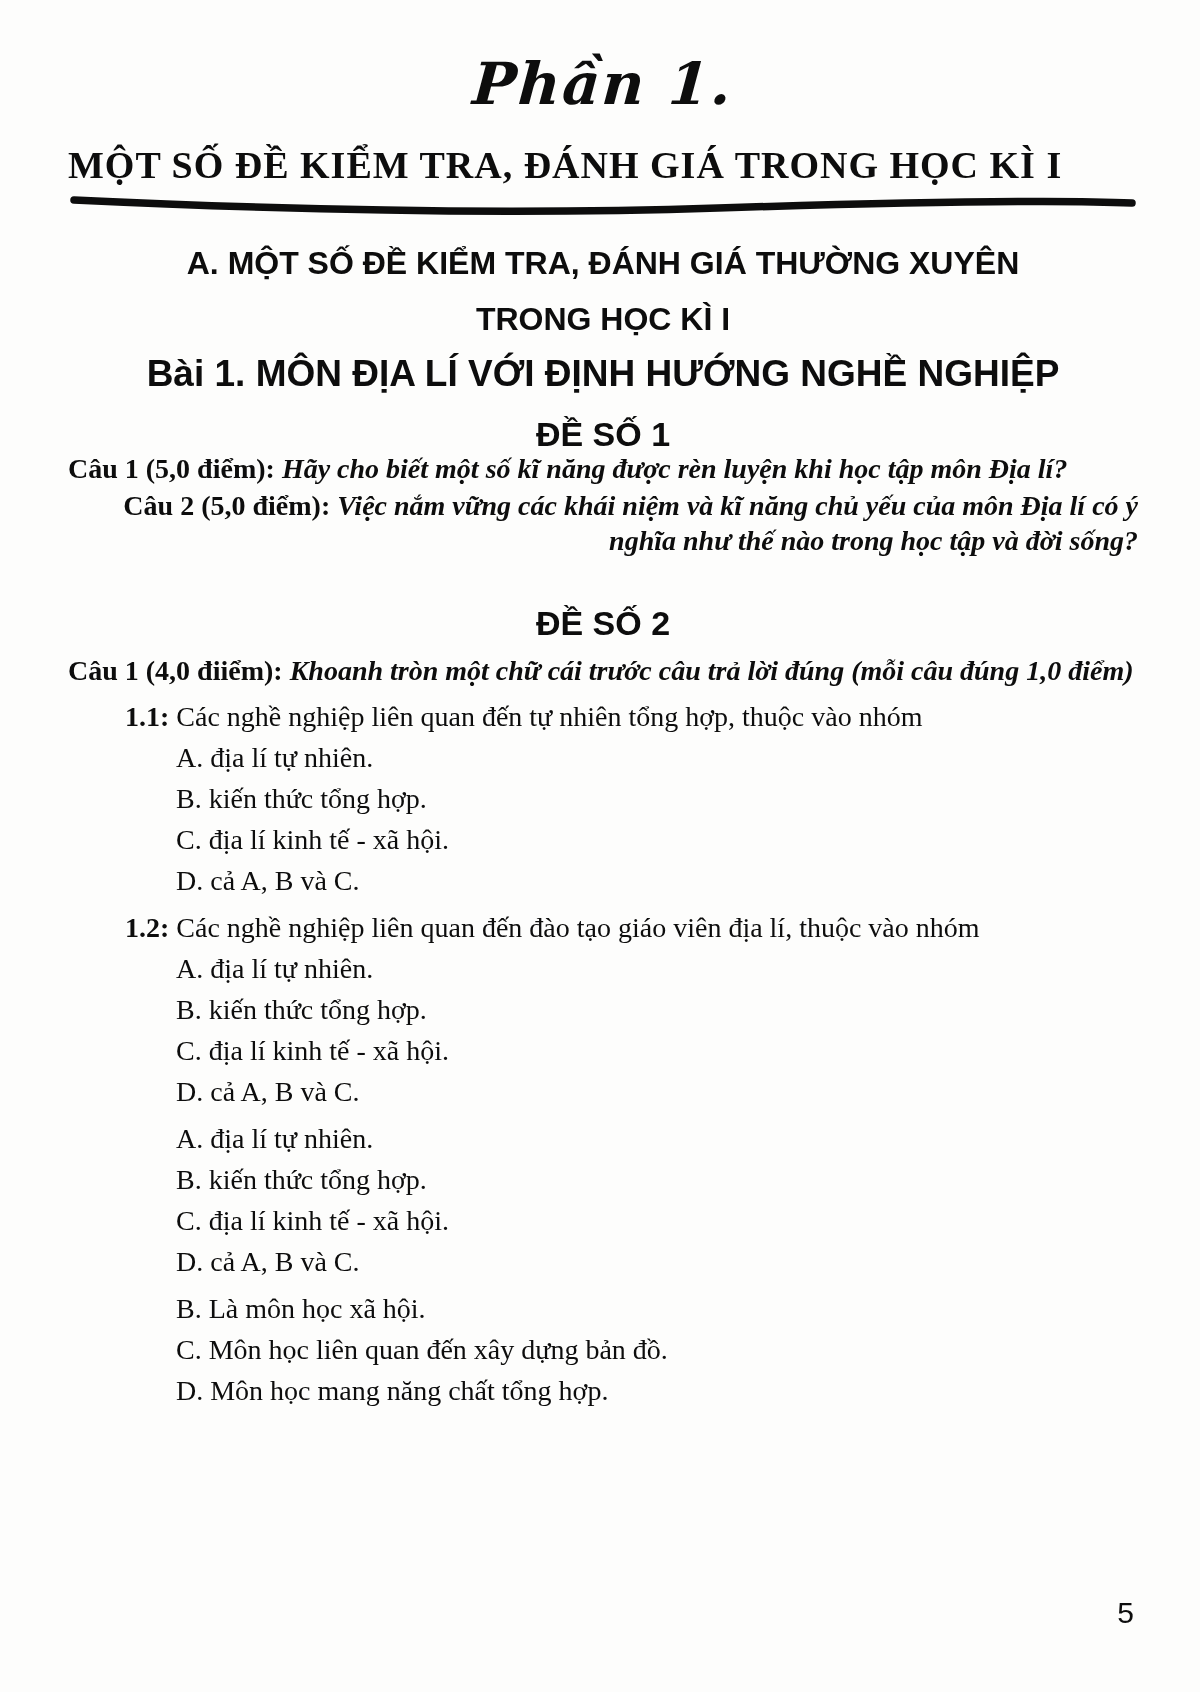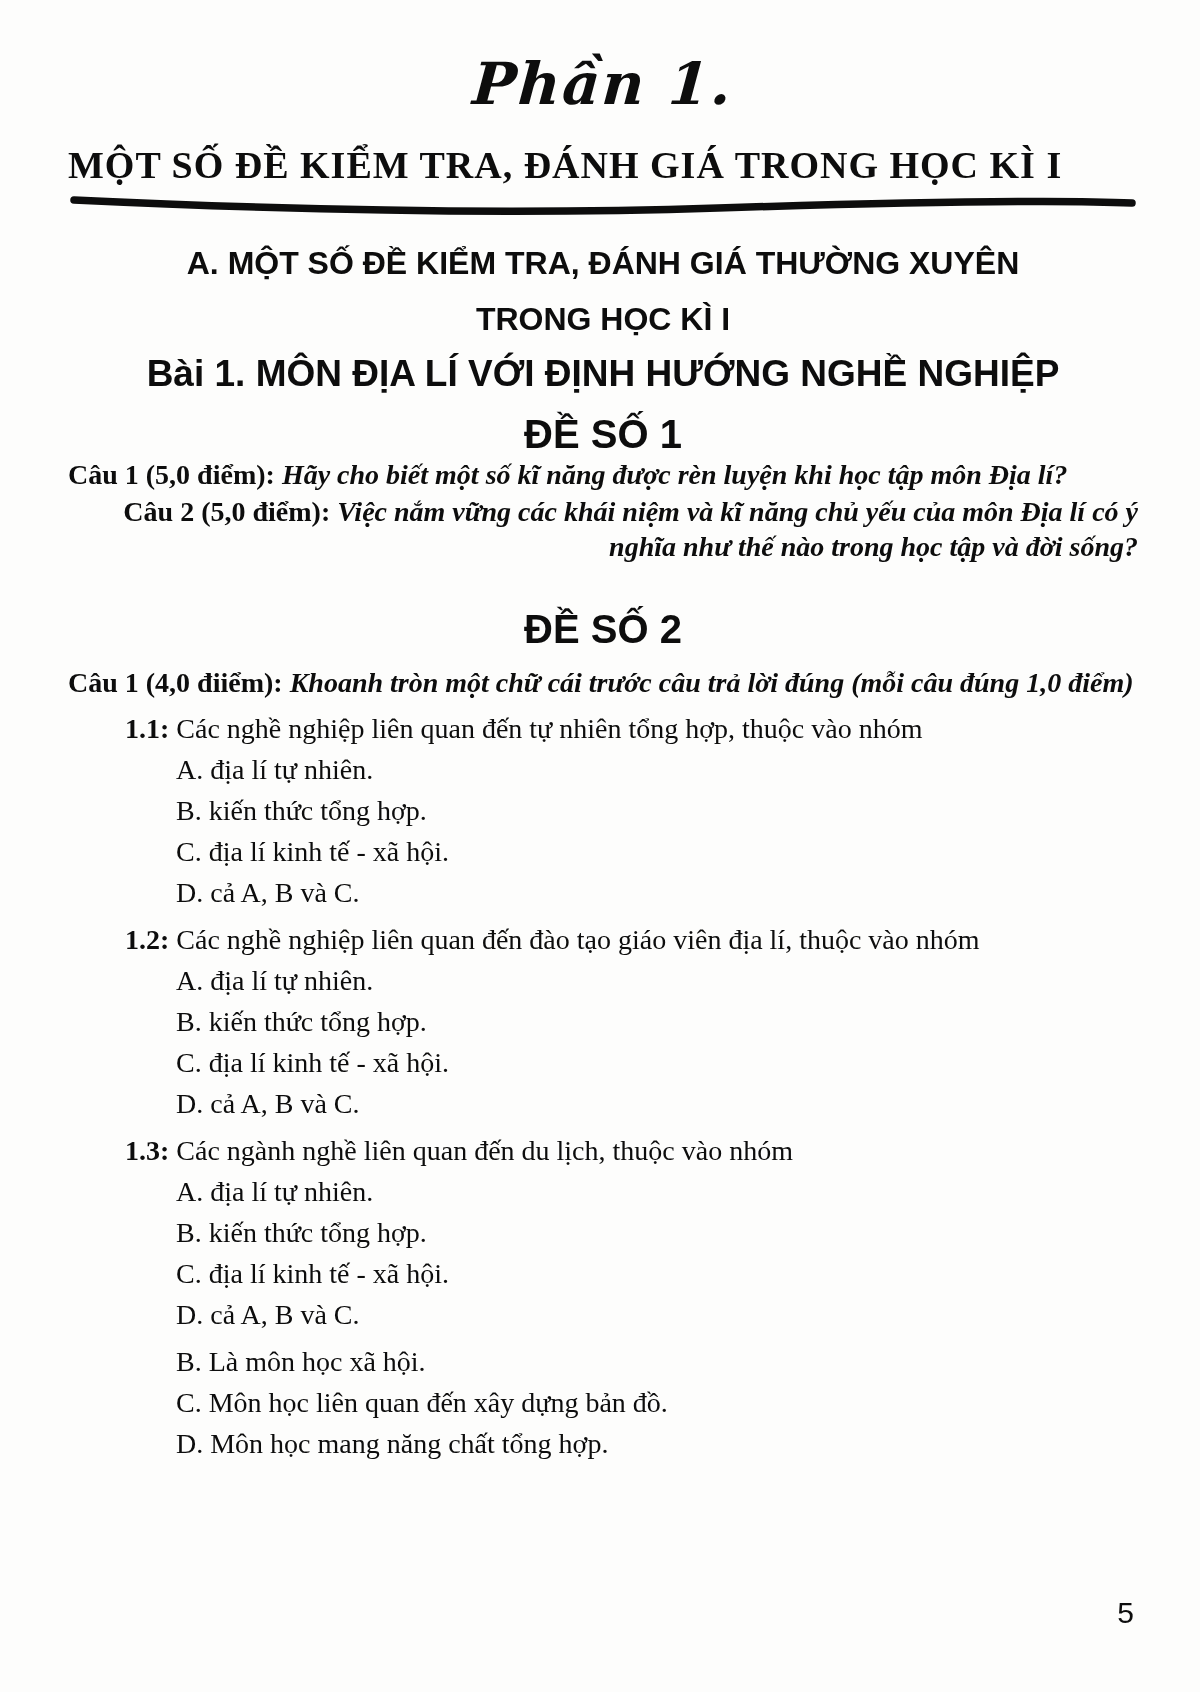--- a/index.html
+++ b/index.html
@@ -63,41 +63,41 @@
     font-family: "Liberation Sans", "DejaVu Sans", sans-serif;
     font-weight: 700;
     font-size: 37px;
     line-height: 40px;
   }
 
   .de-title {
     text-align: center;
     font-family: "Liberation Sans", "DejaVu Sans", sans-serif;
     font-weight: 700;
-    font-size: 40px;
+    font-size: 34px;
     line-height: 34px;
   }
   .de-title.first { margin-top: 23px; }
   .de-title.second { margin-top: 48px; }
 
   
   .question {
     font-size: 28px;
     line-height: 35px;
     padding-left: 44px;
     text-indent: -44px;
     max-width: 1072px;
   }
-  .question.q1 { margin-top: 6px; }
+  .question.q1 { margin-top: 0; }
   .question.q2 { margin-top: 2px; text-align: right; }
   .q-label { font-weight: 700; }
   .q-text  { font-weight: 700; font-style: italic; }
 
   
-  .question.intro { line-height: 38px; margin-top: 18px; }
+  .question.intro { line-height: 38px; margin-top: 12px; }
 
   
   .mcq { margin-top: 6px; }
   .mcq-q {
     margin-left: 57px;
     font-size: 28px;
     line-height: 41px;
   }
   .mcq-num { font-weight: 700; }
   .mcq-opt {
@@ -169,24 +169,20 @@
       <span class="mcq-num">1.2:</span>
       <span class="mcq-text">Các nghề nghiệp liên quan đến đào tạo giáo viên địa lí, thuộc vào nhóm</span>
     </div>
     <div class="mcq-opt">A. địa lí tự nhiên.</div>
     <div class="mcq-opt">B. kiến thức tổng hợp.</div>
     <div class="mcq-opt">C. địa lí kinh tế - xã hội.</div>
     <div class="mcq-opt">D. cả A, B và C.</div>
   </div>
 
   <div class="mcq">
-    <div class="mcq-q">
-      <span class="mcq-num">1.3:</span>
-      <span class="mcq-text">Các ngành nghề liên quan đến du lịch, thuộc vào nhóm</span>
-    </div>
     <div class="mcq-opt">A. địa lí tự nhiên.</div>
     <div class="mcq-opt">B. kiến thức tổng hợp.</div>
     <div class="mcq-opt">C. địa lí kinh tế - xã hội.</div>
     <div class="mcq-opt">D. cả A, B và C.</div>
   </div>
 
   <div class="mcq">
     <div class="mcq-opt">B. Là môn học xã hội.</div>
     <div class="mcq-opt">C. Môn học liên quan đến xây dựng bản đồ.</div>
     <div class="mcq-opt">D. Môn học mang năng chất tổng hợp.</div>

